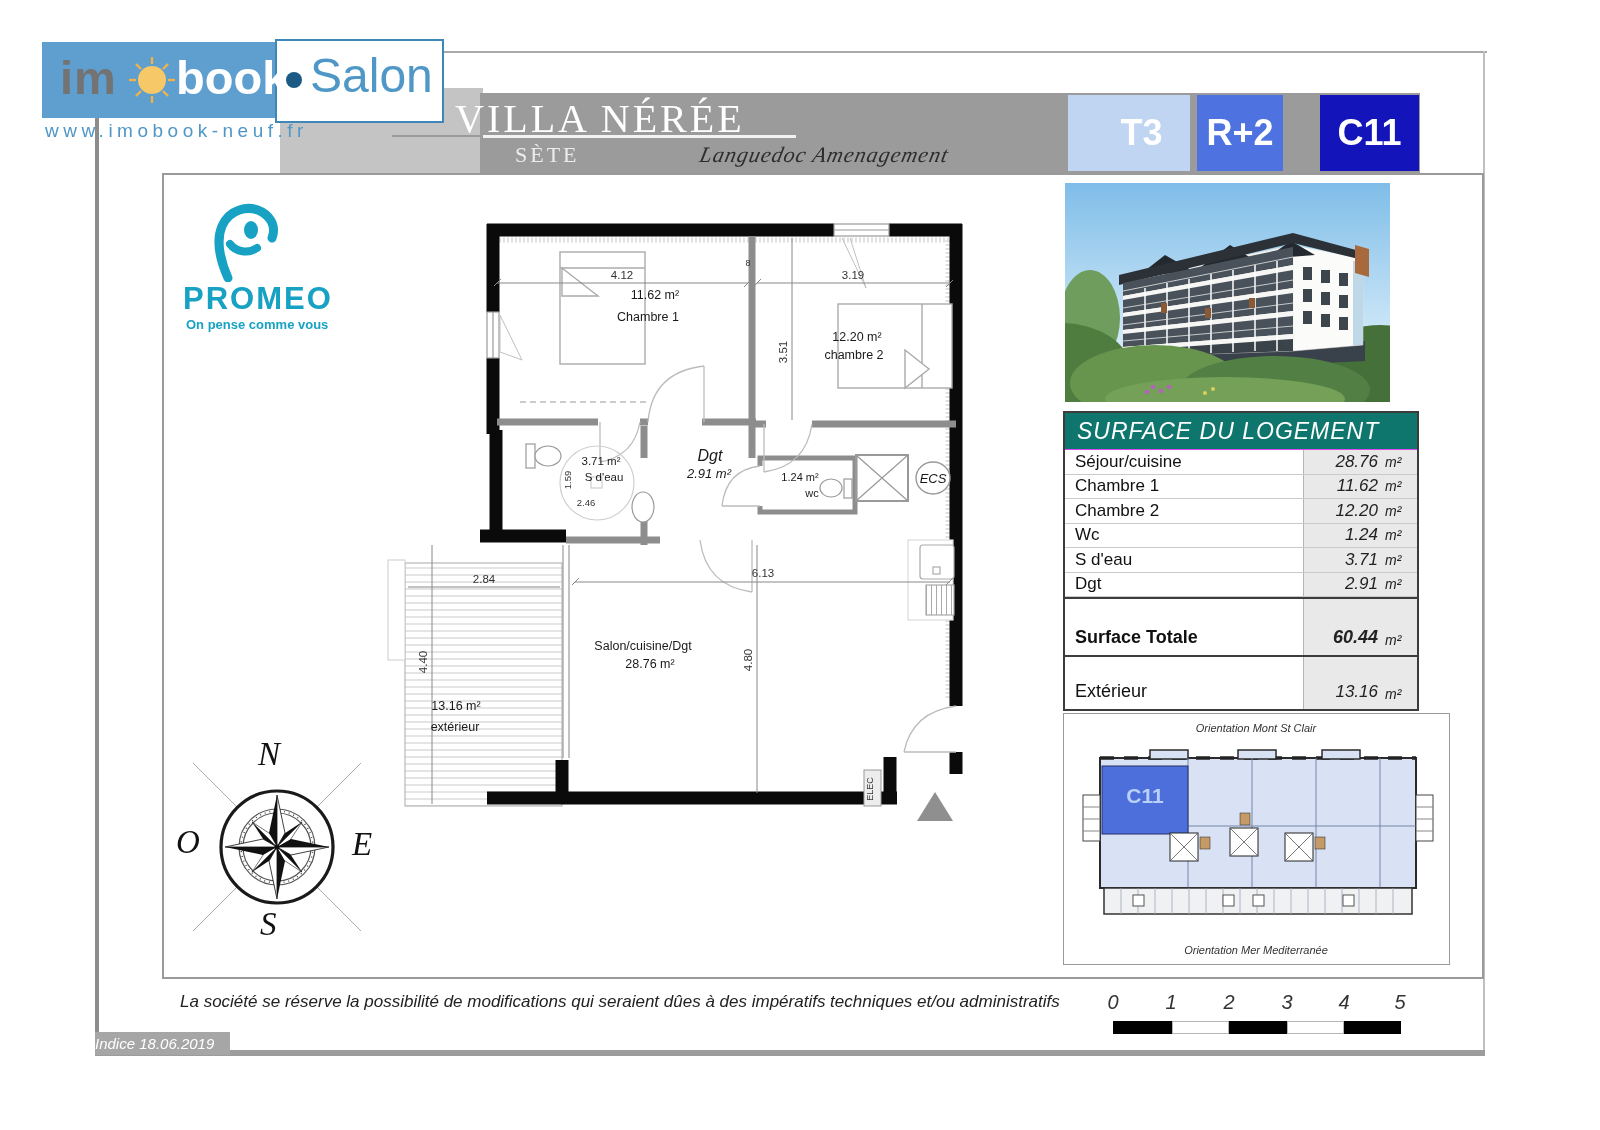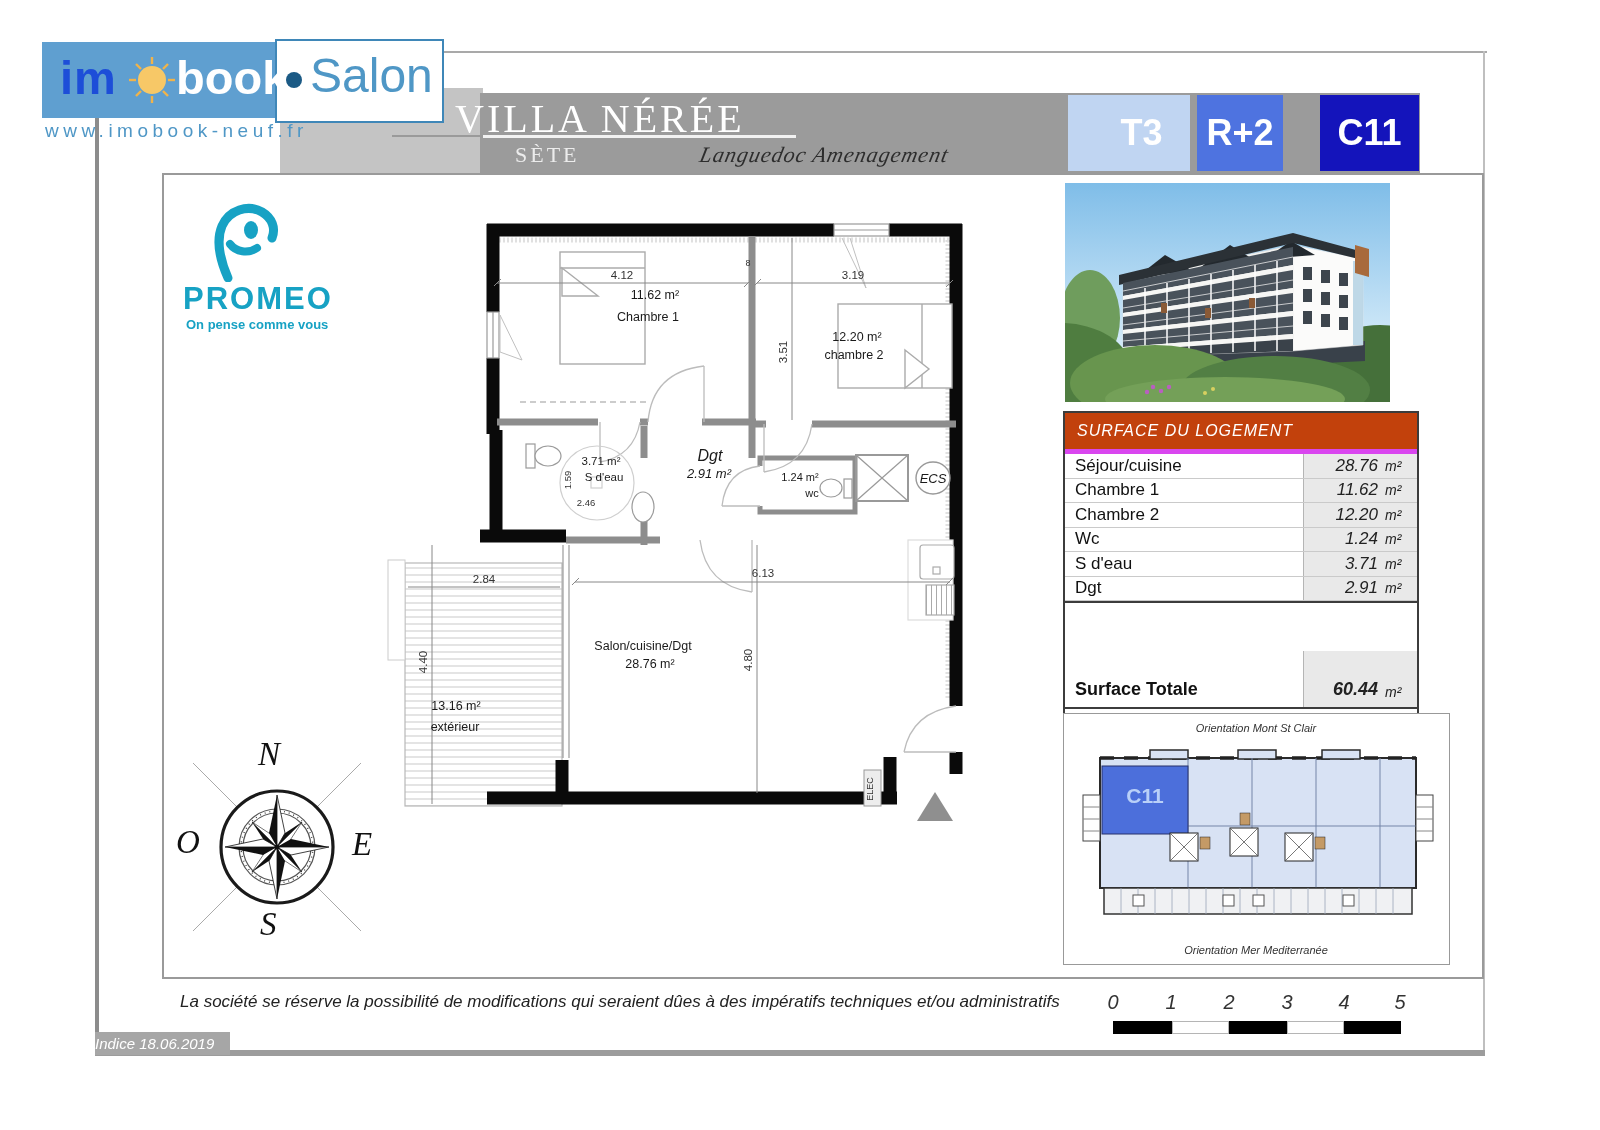--- a/index.html
+++ b/index.html
@@ -6,30 +6,30 @@
   #page{position:relative;width:1600px;height:1130px;background:#fff;
         font-family:"Liberation Sans",sans-serif;overflow:hidden;}
   .abs{position:absolute;}
   .ser{font-family:"Liberation Serif",serif;}
   .it{font-style:italic;}
   .ctr{text-align:left;}
   .badge{position:absolute;top:95px;height:76px;line-height:76px;text-align:center;
          color:#fff;font-size:36px;font-weight:bold;}
   
   #stable{position:absolute;left:1063px;top:411px;width:352px;border:2px solid #3c3c3c;background:#fff;}
-  #stable .hdr{height:36px;line-height:36px;background:#c2410c;color:#fff;
-               font-style:italic;font-size:16px;padding-left:12px;letter-spacing:1px;border-bottom:5px solid #d946ef;}
+  #stable .hdr{height:36px;line-height:36px;background:#0f766e;color:#fff;
+               font-style:italic;font-size:23px;padding-left:12px;letter-spacing:1px;border-bottom:1px solid #d946ef;}
   .srow{display:flex;height:23.5px;align-items:center;border-bottom:1px solid #cacaca;gap:48px;}
   .srow:last-child{border-bottom:none;}
   .slabel{flex:1;font-size:17px;color:#111;padding-left:10px;}
   .vcol{width:113px;align-self:stretch;background:#e9e9e9;display:flex;align-items:center;border-left:1px solid #b5b5b5;}
   .val{flex:1;text-align:right;font-style:italic;font-size:17px;color:#222;}
   .unit{width:32px;text-align:left;font-style:italic;font-size:14px;color:#222;padding-left:7px;}
   .secdiv{height:0;border-top:2px solid #3c3c3c;}
-  .sec{display:flex;margin-top:48px;}
+  .sec{display:flex;}
   .sec .slabel{display:flex;align-items:flex-end;padding-bottom:7px;font-size:18px;}
   .sec .vcol{align-items:flex-end;padding-bottom:7px;}
   .cletter{position:absolute;font-family:"Liberation Serif",serif;font-style:italic;font-size:33px;color:#111;}
   .snum{position:absolute;top:991px;width:30px;text-align:center;font-style:italic;font-size:20px;color:#333;}
   .sbar{position:absolute;top:1021px;height:13px;}
 </style>
 </head>
 <body>
 
 <div id="page">
@@ -47,21 +47,21 @@
   <div class="abs ser ctr" style="left:455px;top:95px;width:300px;font-size:40px;color:#fff;letter-spacing:3px;">VILLA NÉRÉE</div>
   <div class="abs ser ctr" style="left:515px;top:142px;width:200px;font-size:22px;color:#ececec;letter-spacing:3px;">SÈTE</div>
   <div class="abs ser it" style="left:700px;top:142px;width:270px;font-size:22px;color:#2d2d2d;transform:skewX(-12deg);letter-spacing:1px;">Languedoc Amenagement</div>
 
   <div class="badge" style="left:1068px;width:97px;background:#c0d5f2;padding-left:25px;">T3</div>
   <div class="badge" style="left:1197px;width:86px;background:#4e73e0;">R+2</div>
   <div class="badge" style="left:1320px;width:99px;background:#1414bb;">C11</div>
 
   <div class="abs" style="left:42px;top:42px;width:236px;height:76px;background:#5f9fd0;"></div>
   <div class="abs" style="left:275px;top:39px;width:165px;height:80px;background:#fff;border:2px solid #3f87b8;"></div>
-  <div class="abs" style="left:60px;top:50px;font-size:47px;font-weight:bold;color:#1d4ed8;letter-spacing:1px;">im</div>
+  <div class="abs" style="left:60px;top:50px;font-size:47px;font-weight:bold;color:#737373;letter-spacing:1px;">im</div>
   <svg class="abs" style="left:128px;top:56px;" width="48" height="48" viewBox="0 0 48 48">
     <g stroke="#f0b34a" stroke-width="2.4">
       <line x1="24" y1="1" x2="24" y2="8"></line>
         <line x1="24" y1="40" x2="24" y2="47"></line>
       <line x1="1" y1="24" x2="8" y2="24"></line>
         <line x1="40" y1="24" x2="47" y2="24"></line>
       <line x1="8" y1="8" x2="13" y2="13"></line>
         <line x1="35" y1="35" x2="40" y2="40"></line>
       <line x1="8" y1="40" x2="13" y2="35"></line>
         <line x1="35" y1="13" x2="40" y2="8"></line>

